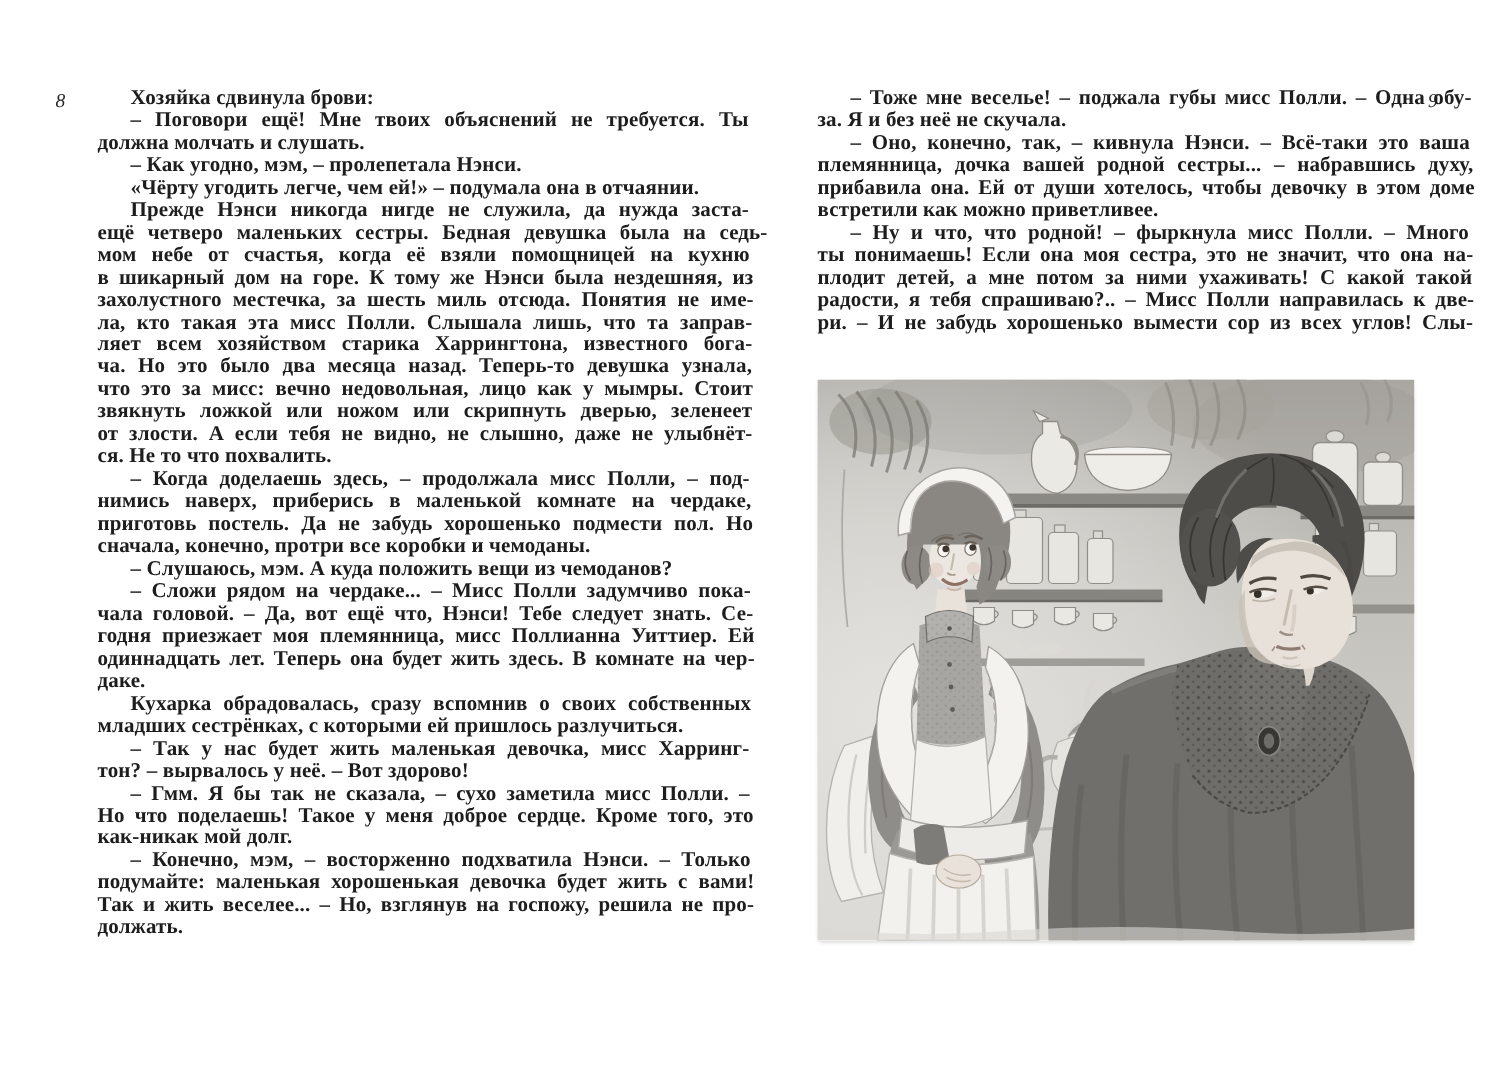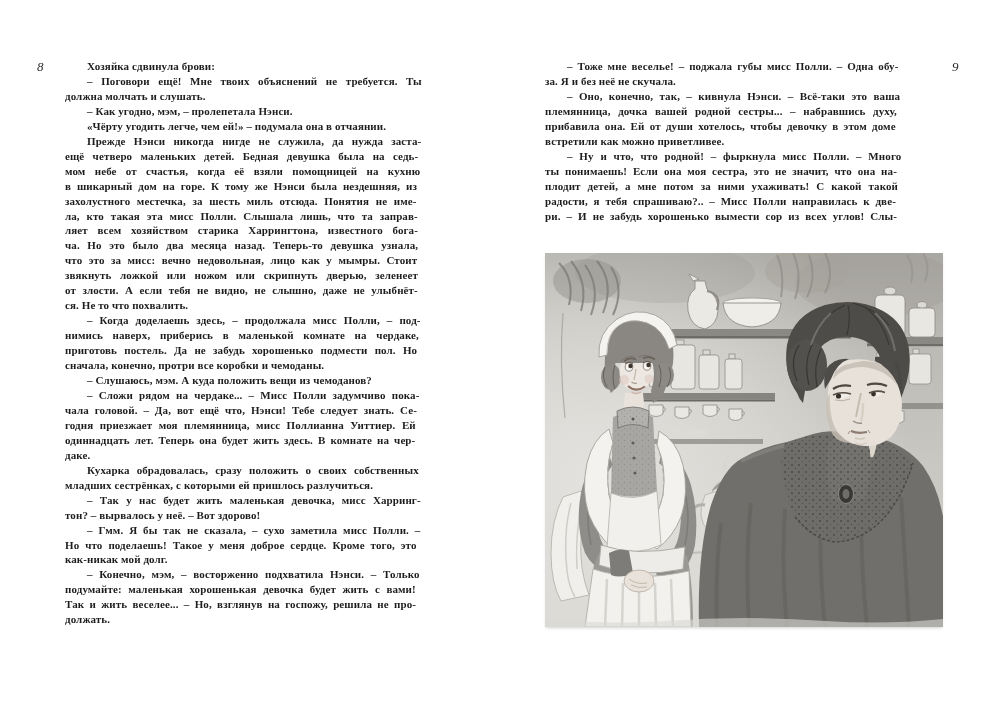--- a/index.html
+++ b/index.html
@@ -10,21 +10,21 @@
     color:#1d1d1d;
   }
   .page-num{
     position:absolute;top:59px;
     font-style:italic;font-weight:400;font-size:13px;line-height:15px;color:#2b2b2b;
   }
   .page-num.left{left:37px;}
   .page-num.right{left:952px;}
   .text-col{
     position:absolute;top:59px;width:403px;
-    font-size:11px;font-weight:700;line-height:14.95px;
+    font-size:14px;font-weight:700;line-height:14.95px;
     letter-spacing:0.1px;
   }
   .text-col.left{left:65px;}
   .text-col.right{left:545px;}
   .ln{white-space:nowrap;}
   .ln.first{padding-left:22px;}
   .illustration{
     position:absolute;left:545px;top:253px;width:398px;height:374px;
     box-shadow:0 2px 3px -1px rgba(0,0,0,0.18);
   }
@@ -36,42 +36,42 @@
 <div class="spread">
 
   <div class="page-num left">8</div>
   <div class="text-col left" id="left-col">
       <div class="ln first lastln"><span style="word-spacing: 0px;">Хозяйка сдвинула брови:</span></div>
       <div class="ln first"><span style="word-spacing: 5.69px;">– Поговори ещё! Мне твоих объяснений не требуется. Ты</span></div>
       <div class="ln lastln"><span style="word-spacing: 0px;">должна молчать и слушать.</span></div>
       <div class="ln first lastln"><span style="word-spacing: 0px;">– Как угодно, мэм, – пролепетала Нэнси.</span></div>
       <div class="ln first lastln"><span style="word-spacing: 0px;">«Чёрту угодить легче, чем ей!» – подумала она в отчаянии.</span></div>
       <div class="ln first"><span style="word-spacing: 5.37px;">Прежде Нэнси никогда нигде не служила, да нужда заста-</span></div>
-      <div class="ln"><span style="word-spacing: 5.39px;">ещё четверо маленьких детей. Бедная девушка была на седь-</span></div>
+      <div class="ln"><span style="word-spacing: 5.39px;">ещё четверо маленьких сестры. Бедная девушка была на седь-</span></div>
       <div class="ln"><span style="word-spacing: 6.44px;">мом небе от счастья, когда её взяли помощницей на кухню</span></div>
       <div class="ln"><span style="word-spacing: 3.03px;">в шикарный дом на горе. К тому же Нэнси была нездешняя, из</span></div>
       <div class="ln"><span style="word-spacing: 3.79px;">захолустного местечка, за шесть миль отсюда. Понятия не име-</span></div>
       <div class="ln"><span style="word-spacing: 3.96px;">ла, кто такая эта мисс Полли. Слышала лишь, что та заправ-</span></div>
       <div class="ln"><span style="word-spacing: 6.79px;">ляет всем хозяйством старика Харрингтона, известного бога-</span></div>
       <div class="ln"><span style="word-spacing: 4.71px;">ча. Но это было два месяца назад. Теперь-то девушка узнала,</span></div>
       <div class="ln"><span style="word-spacing: 3.58px;">что это за мисс: вечно недовольная, лицо как у мымры. Стоит</span></div>
       <div class="ln"><span style="word-spacing: 5.85px;">звякнуть ложкой или ножом или скрипнуть дверью, зеленеет</span></div>
       <div class="ln"><span style="word-spacing: 3.58px;">от злости. А если тебя не видно, не слышно, даже не улыбнёт-</span></div>
       <div class="ln lastln"><span style="word-spacing: 0px;">ся. Не то что похвалить.</span></div>
       <div class="ln first"><span style="word-spacing: 4.17px;">– Когда доделаешь здесь, – продолжала мисс Полли, – под-</span></div>
       <div class="ln"><span style="word-spacing: 6.86px;">нимись наверх, приберись в маленькой комнате на чердаке,</span></div>
       <div class="ln"><span style="word-spacing: 4.35px;">приготовь постель. Да не забудь хорошенько подмести пол. Но</span></div>
       <div class="ln lastln"><span style="word-spacing: 0px;">сначала, конечно, протри все коробки и чемоданы.</span></div>
       <div class="ln first lastln"><span style="word-spacing: 0px;">– Слушаюсь, мэм. А куда положить вещи из чемоданов?</span></div>
       <div class="ln first"><span style="word-spacing: 3.26px;">– Сложи рядом на чердаке... – Мисс Полли задумчиво пока-</span></div>
       <div class="ln"><span style="word-spacing: 3.04px;">чала головой. – Да, вот ещё что, Нэнси! Тебе следует знать. Се-</span></div>
       <div class="ln"><span style="word-spacing: 3.62px;">годня приезжает моя племянница, мисс Поллианна Уиттиер. Ей</span></div>
       <div class="ln"><span style="word-spacing: 2.19px;">одиннадцать лет. Теперь она будет жить здесь. В комнате на чер-</span></div>
       <div class="ln lastln"><span style="word-spacing: 0px;">даке.</span></div>
-      <div class="ln first"><span style="word-spacing: 4.27px;">Кухарка обрадовалась, сразу положить о своих собственных</span></div>
+      <div class="ln first"><span style="word-spacing: 4.27px;">Кухарка обрадовалась, сразу вспомнив о своих собственных</span></div>
       <div class="ln lastln"><span style="word-spacing: 0px;">младших сестрёнках, с которыми ей пришлось разлучиться.</span></div>
       <div class="ln first"><span style="word-spacing: 4.33px;">– Так у нас будет жить маленькая девочка, мисс Харринг-</span></div>
       <div class="ln lastln"><span style="word-spacing: 0px;">тон? – вырвалось у неё. – Вот здорово!</span></div>
       <div class="ln first"><span style="word-spacing: 3.07px;">– Гмм. Я бы так не сказала, – сухо заметила мисс Полли. –</span></div>
       <div class="ln"><span style="word-spacing: 3.09px;">Но что поделаешь! Такое у меня доброе сердце. Кроме того, это</span></div>
       <div class="ln lastln"><span style="word-spacing: 0px;">как-никак мой долг.</span></div>
       <div class="ln first"><span style="word-spacing: 3.83px;">– Конечно, мэм, – восторженно подхватила Нэнси. – Только</span></div>
       <div class="ln"><span style="word-spacing: 3.65px;">подумайте: маленькая хорошенькая девочка будет жить с вами!</span></div>
       <div class="ln"><span style="word-spacing: 2.45px;">Так и жить веселее... – Но, взглянув на госпожу, решила не про-</span></div>
       <div class="ln lastln"><span style="word-spacing: 0px;">должать.</span></div>

